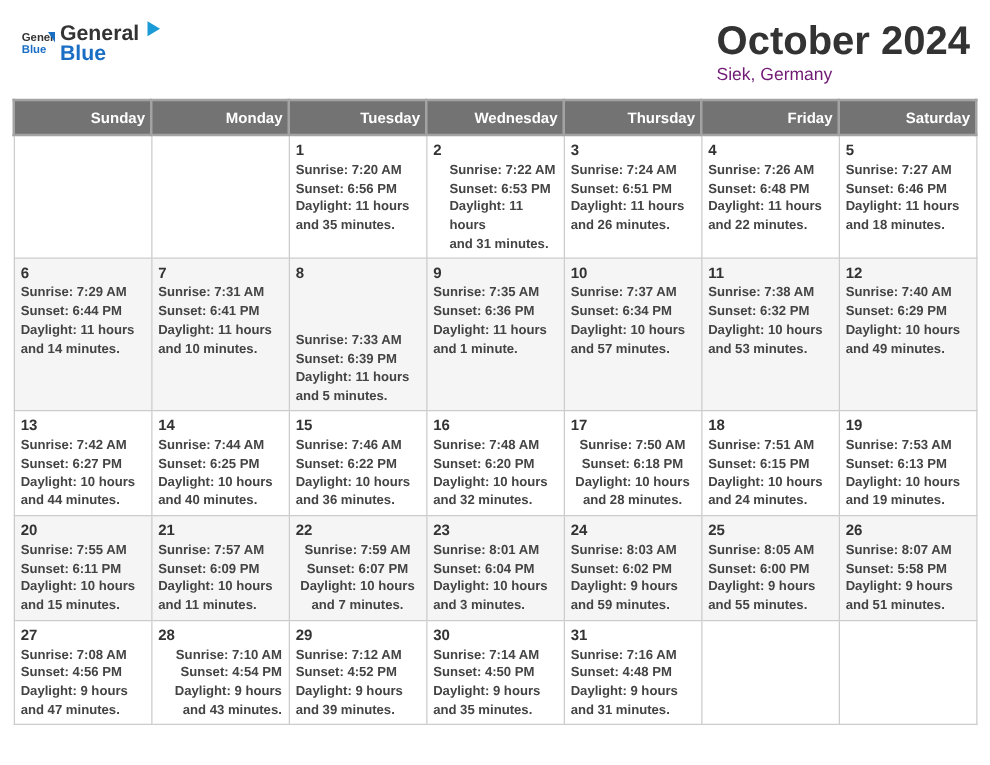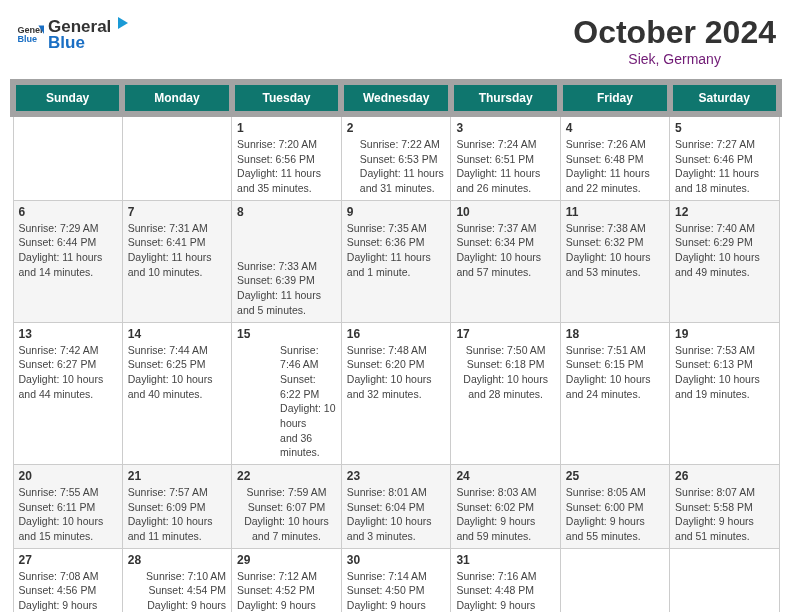--- a/index.html
+++ b/index.html
@@ -20,43 +20,43 @@
     .logo {
       display: flex;
       align-items: center;
       gap: 4px;
     }
     .logo-icon {
       width: 28px;
       height: 28px;
     }
     .title-block {
-      text-align: center;
+      text-align: left;
     }
     .month-title {
       font-size: 32px;
       font-weight: bold;
       color: #333;
     }
     .location-title {
       font-size: 14px;
       color: #701a75;
     }
     .calendar {
       width: 100%;
       border-collapse: collapse;
       font-size: 11px;
     }
     .calendar th {
-      background: #0f766e;
+      background: #737373;
       color: #fff;
       padding: 6px 4px;
-      text-align: center;
+      text-align: right;
       font-size: 12px;
-      border: 6px solid #a3a3a3;
+      border: 2px solid #a3a3a3;
     }
     .calendar td {
       border: 1px solid #ccc;
       vertical-align: top;
       padding: 4px 5px;
       width: 110px;
       min-height: 80px;
       background: #fff;
     }
     .calendar tr:nth-child(even) td {
@@ -66,20 +66,21 @@
       font-weight: bold;
       font-size: 12px;
       color: #333;
       display: block;
       margin-bottom: 2px;
     }
     .day-info {
       color: #444;
       font-size: 10.5px;
       line-height: 1.4;
+      font-weight: bold;
     }
     .empty-cell {
       background: #fff !important;
     }
     tr:nth-child(even) .empty-cell {
       background: #f5f5f5 !important;
     }
   </style>
 </head>
 <body>
@@ -220,21 +221,21 @@
         </td>
         <td>
           <span class="day-num">14</span>
           <div class="day-info" style="white-space: pre-line;">Sunrise: 7:44 AM
 Sunset: 6:25 PM
 Daylight: 10 hours
 and 40 minutes.</div>
         </td>
         <td>
           <span class="day-num">15</span>
-          <div class="day-info" style="white-space: pre-line; margin-left: 43px;">Sunrise: 7:46 AM
+          <div class="day-info" style="white-space: pre-line;">Sunrise: 7:46 AM
 Sunset: 6:22 PM
 Daylight: 10 hours
 and 36 minutes.</div>
         </td>
         <td>
           <span class="day-num">16</span>
           <div class="day-info" style="white-space: pre-line;">Sunrise: 7:48 AM
 Sunset: 6:20 PM
 Daylight: 10 hours
 and 32 minutes.</div>

